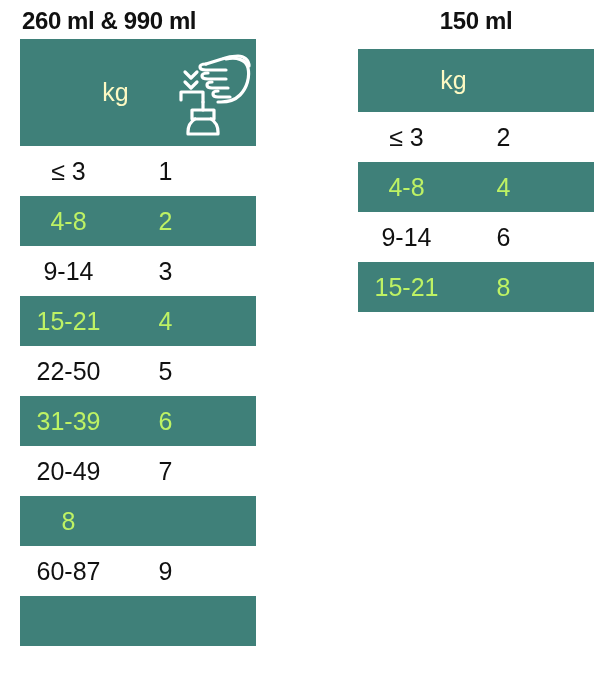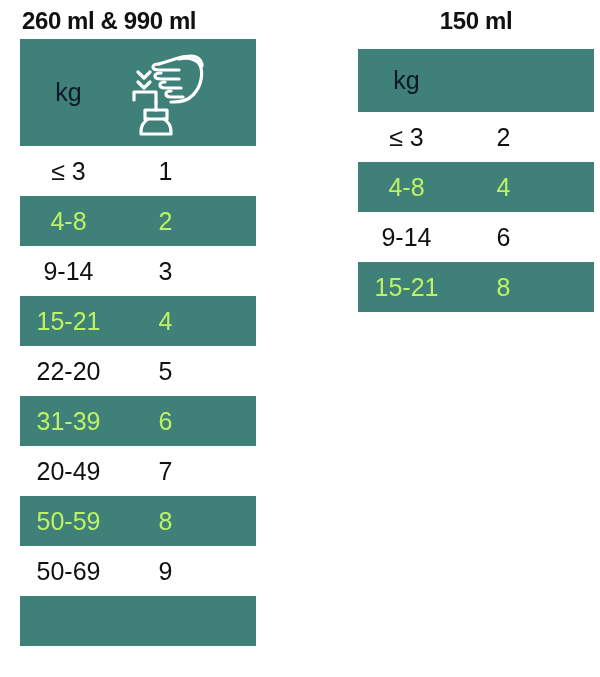--- a/index.html
+++ b/index.html
@@ -69,22 +69,23 @@
 
   .row.plain  .cell { color: #111111; }
   .row.shaded .cell { color: #bef264; }
 
   
   .row.header {
     background: #3f8079;
     justify-content: flex-start;
   }
   .row.header .cell {
-    color: #0f172a;
+    color: #fef9c3;
     font-size: 25px;
+    margin-left: 47px;
   }
 
   .left-header  { height: 107px; }
   .right-header { height: 63px;  }
 
   .data-row { height: 50px; }
 
   .left-table  .data-row { height: 50px; }
   .right-table .data-row { height: 50px; }
 
@@ -149,37 +150,36 @@
           </div>
           <div class="row data-row plain">
             <div class="cell col-kg">9-14</div>
             <div class="cell col-val">3</div>
           </div>
           <div class="row data-row shaded">
             <div class="cell col-kg">15-21</div>
             <div class="cell col-val">4</div>
           </div>
           <div class="row data-row plain">
-            <div class="cell col-kg">22-20</div>
+            <div class="cell col-kg">22-50</div>
             <div class="cell col-val">5</div>
           </div>
           <div class="row data-row shaded">
             <div class="cell col-kg">31-39</div>
             <div class="cell col-val">6</div>
           </div>
           <div class="row data-row plain">
             <div class="cell col-kg">20-49</div>
             <div class="cell col-val">7</div>
           </div>
           <div class="row data-row shaded">
-            <div class="cell col-kg">50-59</div>
             <div class="cell col-val">8</div>
           </div>
           <div class="row data-row plain">
-            <div class="cell col-kg">50-69</div>
+            <div class="cell col-kg">60-87</div>
             <div class="cell col-val">9</div>
           </div>
           <div class="row data-row shaded">
           </div>
         </div>
     </div>
   </div>
 
   <div class="table-block right">
     <div class="table-title">150 ml</div>

